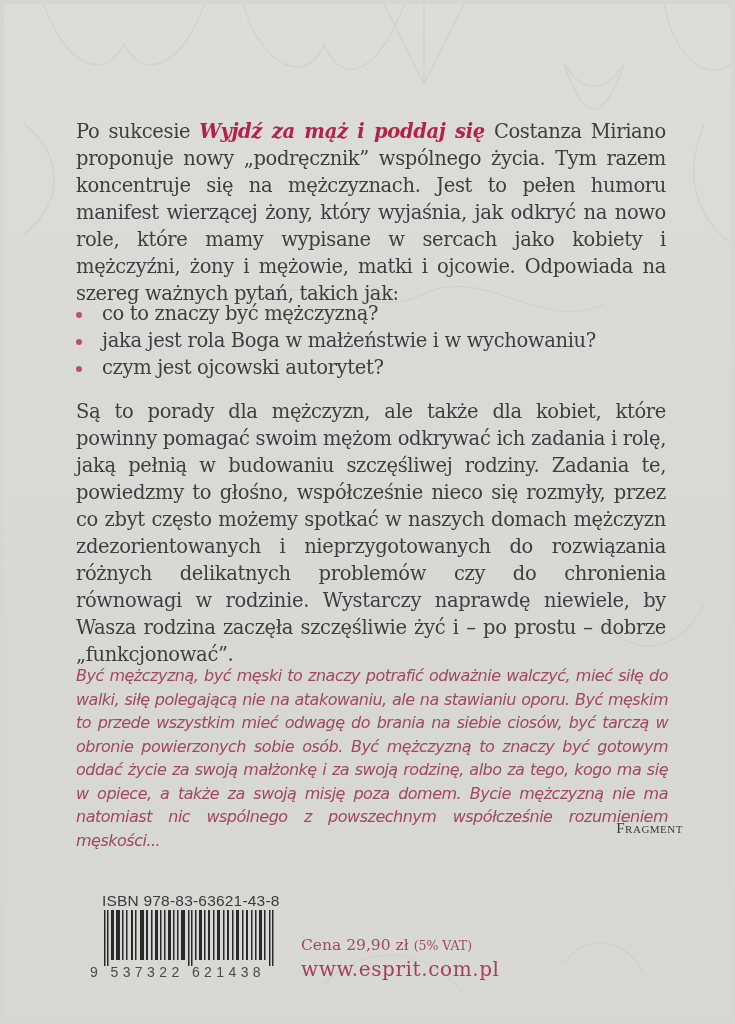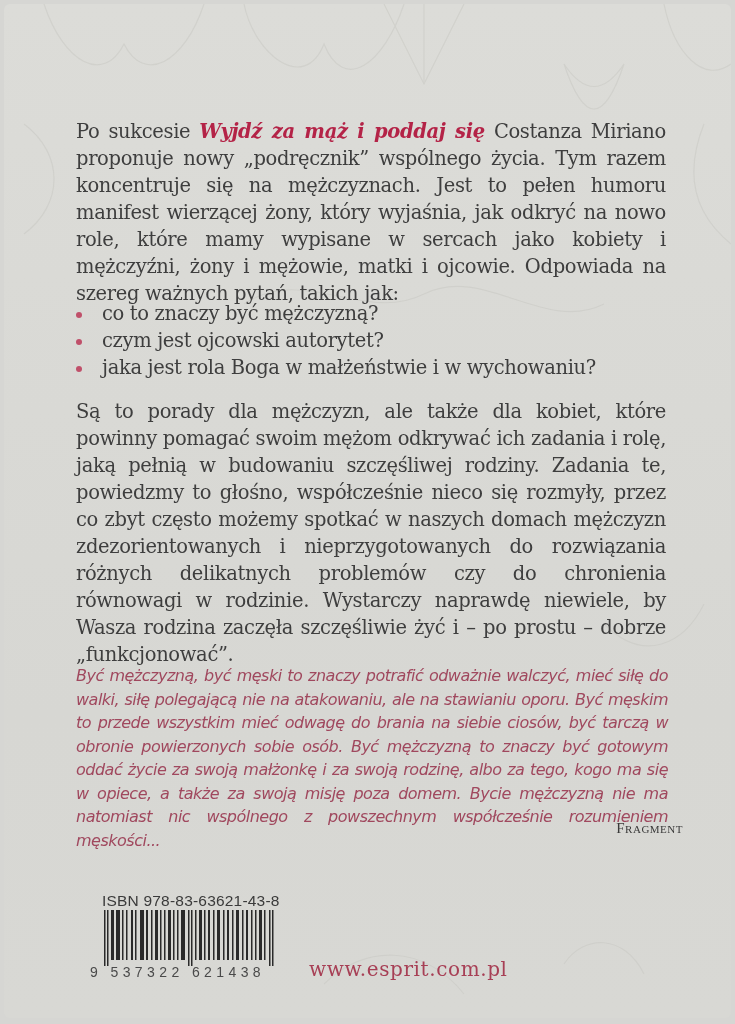--- a/index.html
+++ b/index.html
@@ -134,21 +134,20 @@
       font-size: 12.5px;
     }
     .website {
       position: absolute;
       left: 297px;
       top: 953px;
       font-family: "DejaVu Serif", "Liberation Serif", serif;
       font-size: 20px;
       color: #a73f55;
       letter-spacing: 0.6px;
-      margin-left: 8px;
     }
   </style>
 </head>
 <body>
 
 <div class="cover">
 
   <svg class="ornament" viewBox="0 0 727 1014" xmlns="http://www.w3.org/2000/svg">
     <g fill="none" stroke="#c9c9c4" stroke-width="1.2">
       <path d="M40 0 C60 60 100 80 120 40 C140 80 180 60 200 0"></path>
@@ -165,22 +164,22 @@
       <path d="M560 960 C580 930 620 930 640 970"></path>
     </g>
   </svg>
 
   <div class="text-block intro">
     <span>Po sukcesie </span><span class="title-em">Wyjdź za mąż i poddaj się</span><span> Costanza Miriano proponuje nowy „podręcznik” wspólnego życia. Tym razem koncentruje się na mężczyznach. Jest to pełen humoru manifest wierzącej żony, który wyjaśnia, jak odkryć na nowo role, które mamy wypisane w sercach jako kobiety i mężczyźni, żony i mężowie, matki i ojcowie. Odpowiada na szereg ważnych pytań, takich jak:</span>
   </div>
 
   <ul class="bullets">
     <li><span class="bullet-dot"></span><span>co to znaczy być mężczyzną?</span></li>
+    <li><span class="bullet-dot"></span><span>jaka jest rola Boga w małżeństwie i w wychowaniu?</span></li>
     <li><span class="bullet-dot"></span><span>czym jest ojcowski autorytet?</span></li>
-    <li><span class="bullet-dot"></span><span>jaka jest rola Boga w małżeństwie i w wychowaniu?</span></li>
   </ul>
 
   <div class="text-block body2">Są to porady dla mężczyzn, ale także dla kobiet, które powinny pomagać swoim mężom odkrywać ich zadania i rolę, jaką pełnią w budowaniu szczęśliwej rodziny. Zadania te, powiedzmy to głośno, współcześnie nieco się rozmyły, przez co zbyt często możemy spotkać w naszych domach mężczyzn zdezorientowanych i nieprzygotowanych do rozwiązania różnych delikatnych problemów czy do chronienia równowagi w rodzinie. Wystarczy naprawdę niewiele, by Wasza rodzina zaczęła szczęśliwie żyć i – po prostu – dobrze „funkcjonować”.</div>
 
   <div class="quote">Być mężczyzną, być męski to znaczy potrafić odważnie walczyć, mieć siłę do walki, siłę polegającą nie na atakowaniu, ale na stawianiu oporu. Być męskim to przede wszystkim mieć odwagę do brania na siebie ciosów, być tarczą w obronie powierzonych sobie osób. Być mężczyzną to znaczy być gotowym oddać życie za swoją małżonkę i za swoją rodzinę, albo za tego, kogo ma się w opiece, a także za swoją misję poza domem. Bycie mężczyzną nie ma natomiast nic wspólnego z powszechnym współcześnie rozumieniem męskości...</div>
   <div class="fragment">Fragment</div>
 
   <div class="isbn-text">ISBN 978-83-63621-43-8</div>
 
   <svg class="barcode" viewBox="0 0 176 56" preserveAspectRatio="none" xmlns="http://www.w3.org/2000/svg">
@@ -220,16 +219,20 @@
       <rect x="147" y="0" width="1.5" height="50"></rect>
       <rect x="151" y="0" width="1.5" height="50"></rect>
       <rect x="155" y="0" width="3" height="50"></rect>
       <rect x="160" y="0" width="1.5" height="50"></rect>
       <rect x="165" y="0" width="1.5" height="56"></rect>
       <rect x="168" y="0" width="1.5" height="56"></rect>
     </g>
   </svg>
   <div class="barcode-digits">9 537322 621438</div>
 
+  <div class="price">
+    <span>Cena 29,90 zł</span>
+    <span class="vat">(5% VAT)</span>
+  </div>
 
   <div class="website">www.esprit.com.pl</div>
 
 </div>
 
 </body></html>

